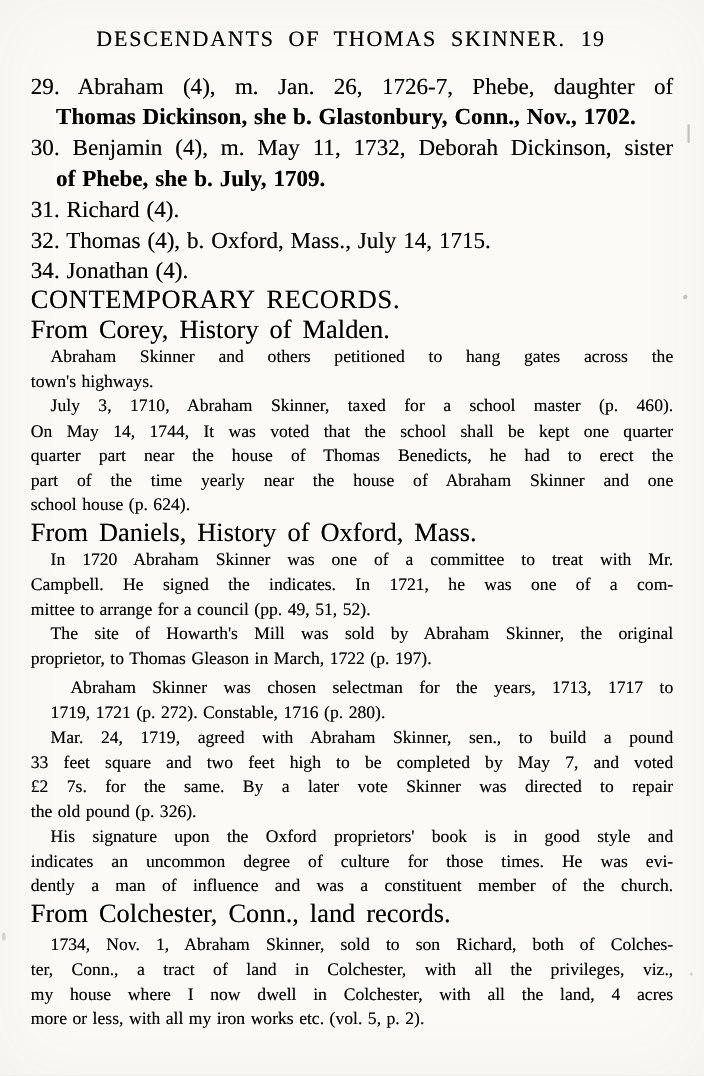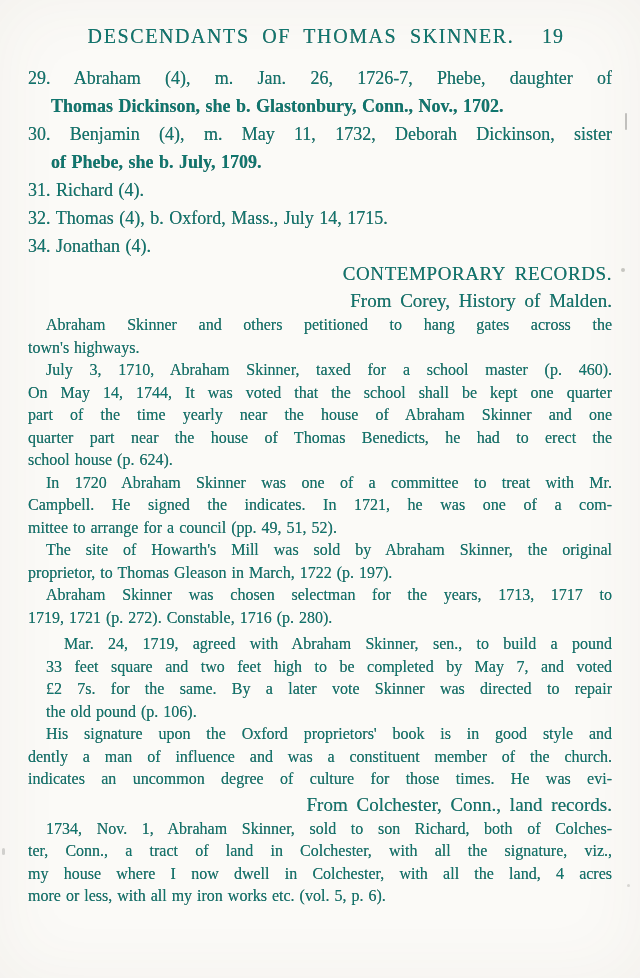--- a/index.html
+++ b/index.html
@@ -7,21 +7,21 @@
     position: relative;
     width: 640px;
     height: 978px;
     margin: 0 auto;
     background: #fbfaf7;
     box-shadow: inset 0 0 70px rgba(90,80,60,0.05);
     box-sizing: border-box;
     padding: 25px 28px 0 28px;
     overflow: hidden;
     font-family: "Liberation Serif", "DejaVu Serif", serif;
-    color: #0f766e;
+    color: #000000;
     text-shadow: 0 0 0.5px rgba(20,20,20,0.55);
   }
 
   
   .running-head {
     position: relative;
     height: 22px;
     margin-bottom: 17px;
     font-size: 20px;
     line-height: 22px;
@@ -30,47 +30,47 @@
   .running-head .title {
     display: inline-block;
     position: relative;
     left: -19px;
     letter-spacing: 1.6px;
     word-spacing: 6px;
     white-space: nowrap;
   }
   .running-head .folio {
     position: absolute;
-    right: 48px;
+    right: 62px;
     top: 0;
     letter-spacing: 1px;
   }
 
   
   #content { }
 
   
   .entry { }
   .entry-line {
-    font-size: 18px;
+    font-size: 21px;
     line-height: 28px;
     word-spacing: 1px;
     white-space: nowrap;
   }
   .entry-line.just {
     white-space: normal;
     text-align: justify;
     text-align-last: justify;
   }
   .entry-line.cont { padding-left: 23px; font-weight: bold; }
 
   
   .heading, .subheading {
-    text-align: right;
-    font-size: 19px;
+    text-align: left;
+    font-size: 24px;
     line-height: 27px;
     word-spacing: 4px;
   }
   .heading { letter-spacing: 0.6px; }
 
   
   .paragraph {
     font-size: 16px;
     line-height: 22.5px;
   }
@@ -122,54 +122,55 @@
       </div>
       <div class="heading">CONTEMPORARY RECORDS.</div>
       <div class="subheading">From Corey, History of Malden.</div>
       <div class="paragraph">
         <div class="para-line indent just">Abraham Skinner and others petitioned to hang gates across the</div>
         <div class="para-line">town's highways.</div>
       </div>
       <div class="paragraph">
         <div class="para-line indent just">July 3, 1710, Abraham Skinner, taxed for a school master (p. 460).</div>
         <div class="para-line just">On May 14, 1744, It was voted that the school shall be kept one quarter</div>
+        <div class="para-line just">quarter part near the house of Thomas Benedicts, he had to erect the</div>
         <div class="para-line just">part of the time yearly near the house of Abraham Skinner and one</div>
-        <div class="para-line just">quarter part near the house of Thomas Benedicts, he had to erect the</div>
         <div class="para-line">school house (p. 624).</div>
       </div>
+      <div class="subheading">From Daniels, History of Oxford, Mass.</div>
       <div class="paragraph">
         <div class="para-line indent just">In 1720 Abraham Skinner was one of a committee to treat with Mr.</div>
         <div class="para-line just">Campbell.  He signed the indicates.  In 1721, he was one of a com-</div>
         <div class="para-line">mittee to arrange for a council (pp. 49, 51, 52).</div>
       </div>
       <div class="paragraph">
         <div class="para-line indent just">The site of Howarth's Mill was sold by Abraham Skinner, the original</div>
         <div class="para-line">proprietor, to Thomas Gleason in March, 1722 (p. 197).</div>
       </div>
       <div class="paragraph">
         <div class="para-line indent just">Abraham Skinner was chosen selectman for the years, 1713, 1717 to</div>
         <div class="para-line">1719, 1721 (p. 272).  Constable, 1716 (p. 280).</div>
       </div>
       <div class="paragraph">
         <div class="para-line indent just">Mar. 24, 1719, agreed with Abraham Skinner, sen., to build a pound</div>
         <div class="para-line just">33 feet square and two feet high to be completed by May 7, and voted</div>
         <div class="para-line just">£2 7s. for the same.  By a later vote Skinner was directed to repair</div>
-        <div class="para-line">the old pound (p. 106).</div>
+        <div class="para-line">the old pound (p. 326).</div>
       </div>
       <div class="paragraph">
         <div class="para-line indent just">His signature upon the Oxford proprietors' book is in good style and</div>
+        <div class="para-line just">indicates an uncommon degree of culture for those times.  He was evi-</div>
         <div class="para-line just">dently a man of influence and was a constituent member of the church.</div>
-        <div class="para-line just">indicates an uncommon degree of culture for those times.  He was evi-</div>
       </div>
       <div class="subheading">From Colchester, Conn., land records.</div>
       <div class="paragraph">
         <div class="para-line indent just">1734, Nov. 1, Abraham Skinner, sold to son Richard, both of Colches-</div>
-        <div class="para-line just">ter, Conn., a tract of land in Colchester, with all the signature, viz.,</div>
+        <div class="para-line just">ter, Conn., a tract of land in Colchester, with all the privileges, viz.,</div>
         <div class="para-line just">my house where I now dwell in Colchester, with all the land, 4 acres</div>
-        <div class="para-line">more or less, with all my iron works etc. (vol. 5, p. 6).</div>
+        <div class="para-line">more or less, with all my iron works etc. (vol. 5, p. 2).</div>
       </div>
     </div>
 
   <div class="artifact a1"></div>
   <div class="artifact a2"></div>
   <div class="artifact a3"></div>
   <div class="artifact a4"></div>
 
 </div>
 

